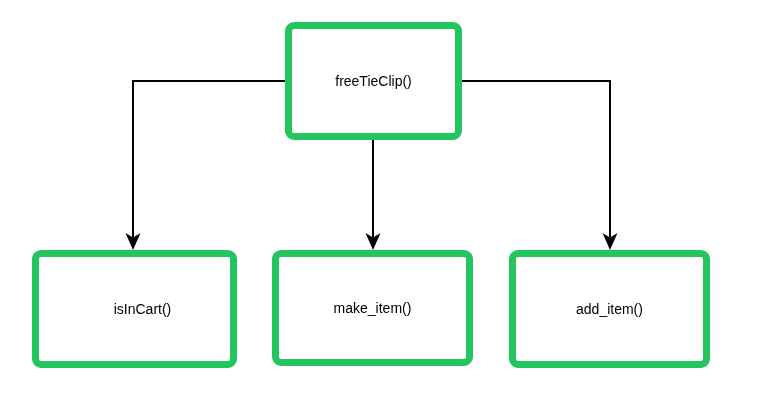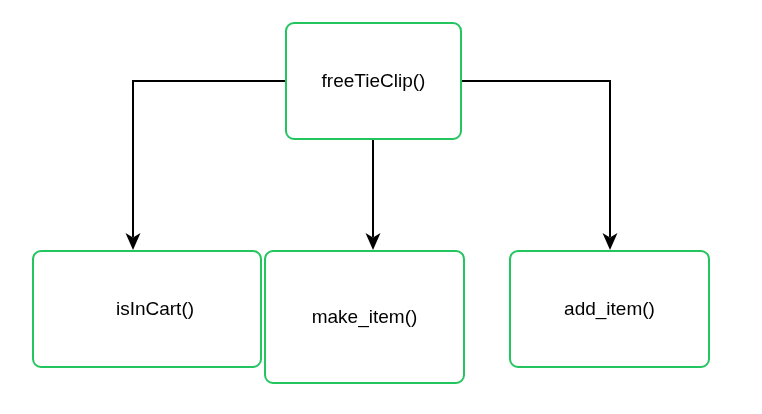--- a/index.html
+++ b/index.html
@@ -19,34 +19,34 @@
     position: absolute;
     left: 0;
     top: 0;
     width: 762px;
     height: 414px;
   }
   .node {
     position: absolute;
     box-sizing: border-box;
     background: #ffffff;
-    border: 2px solid #22c55e;
+    border: 7px solid #22c55e;
     border-radius: 9px;
     display: flex;
     align-items: center;
     justify-content: center;
     color: #000000;
-    font-size: 19px;
+    font-size: 14px;
     line-height: 1.2;
     text-align: center;
     white-space: nowrap;
   }
   .node-root  { left: 285px; top: 22px;  width: 177px; height: 118px; }
-  .node-left  { left: 32px;  top: 250px; width: 230px; height: 118px; padding-left: 16px; }
-  .node-mid   { left: 264px; top: 250px; width: 201px; height: 134px; }
+  .node-left  { left: 32px;  top: 250px; width: 205px; height: 118px; padding-left: 16px; }
+  .node-mid   { left: 272px; top: 250px; width: 201px; height: 116px; }
   .node-right { left: 509px; top: 250px; width: 201px; height: 118px; text-align: center; }
   .edge-path {
     fill: none;
     stroke: #000000;
     stroke-width: 2;
     stroke-linejoin: miter;
   }
   .arrowhead {
     fill: #000000;
     stroke: none;

